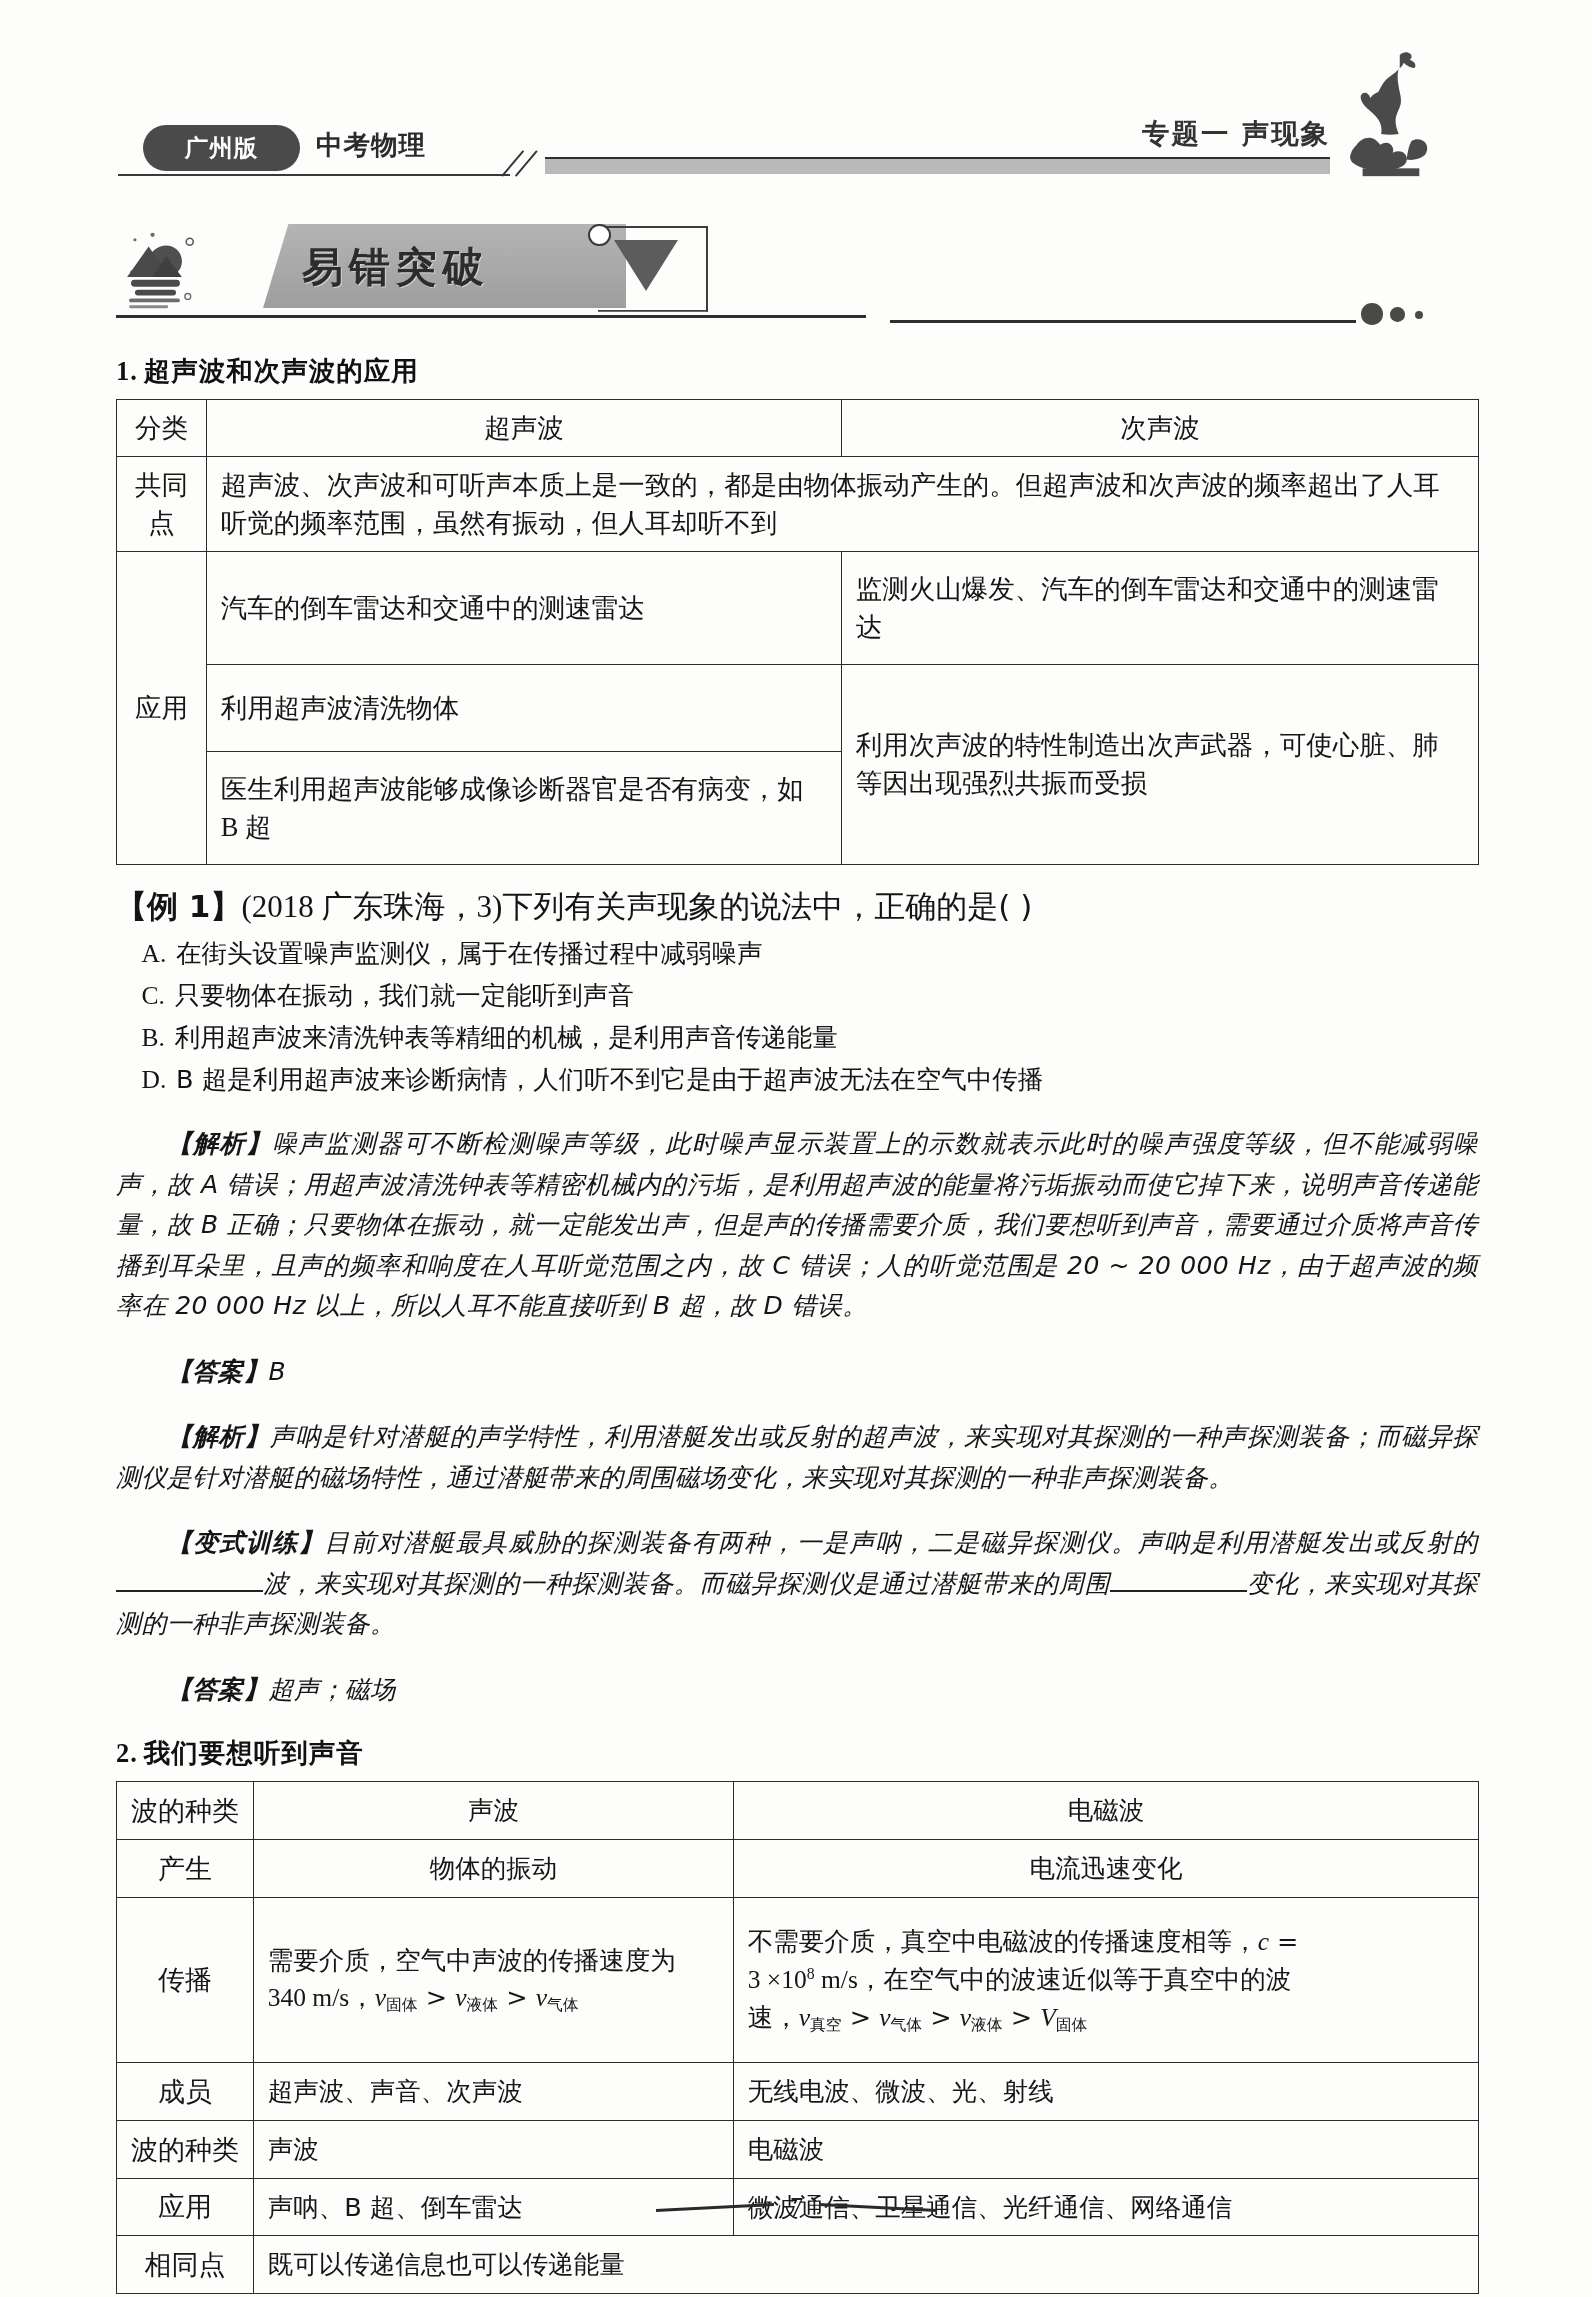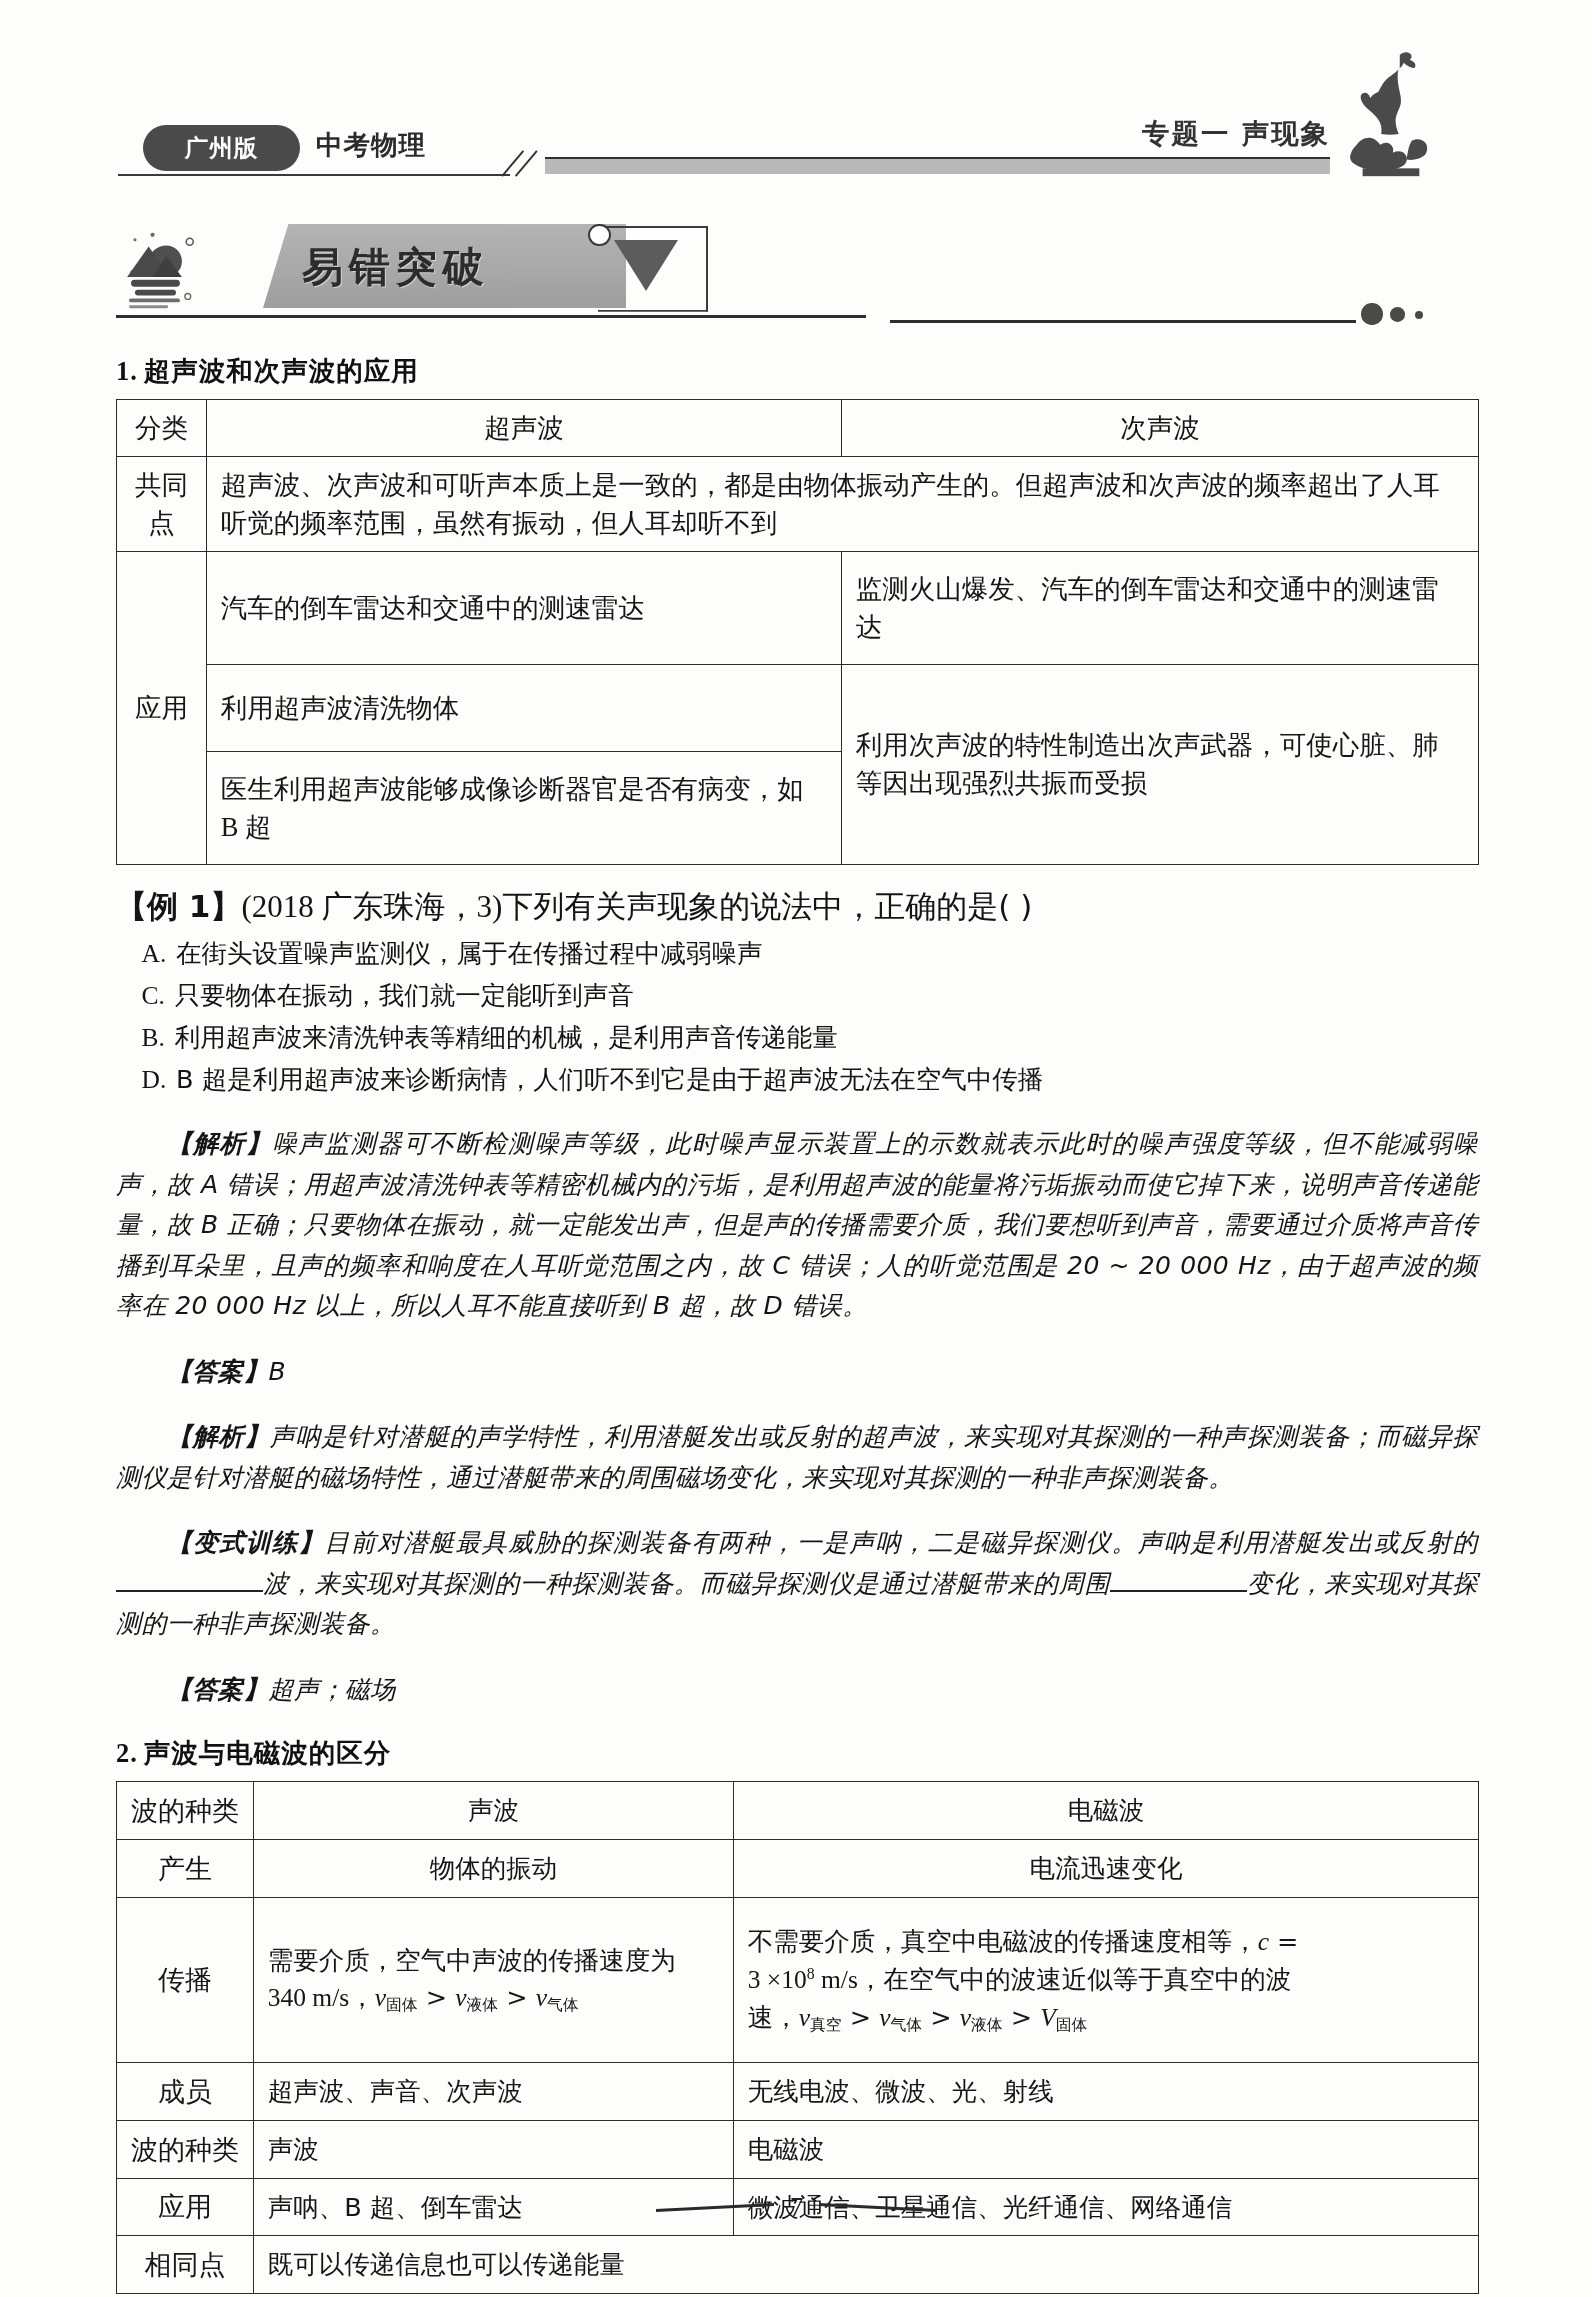--- a/index.html
+++ b/index.html
@@ -260,21 +260,21 @@
 
     <p class="hand indent"><span class="tag">【答案】</span><span>B</span></p>
 
     <p class="hand indent"><span class="tag">【解析】</span><span>声呐是针对潜艇的声学特性，利用潜艇发出或反射的超声波，来实现对其探测的一种声探测装备；而磁异探测仪是针对潜艇的磁场特性，通过潜艇带来的周围磁场变化，来实现对其探测的一种非声探测装备。</span></p>
 
     <p class="hand indent"><span class="tag">【变式训练】</span><span>目前对潜艇最具威胁的探测装备有两种，一是声呐，二是磁异探测仪。声呐是利用潜艇发出或反射的</span><span class="blank"></span><span>波，来实现对其探测的一种探测装备。而磁异探测仪是通过潜艇带来的周围</span><span class="blank sm"></span><span>变化，来实现对其探测的一种非声探测装备。</span></p>
 
     <p class="hand indent"><span class="tag">【答案】</span><span>超声；磁场</span></p>
 
     <h3 class="sec" style="margin-top:5.9px">
-      <span class="num">2.</span><span>声波与电磁波的区分</span>
+      <span class="num">2.</span><span>我们要想听到声音</span>
     </h3>
 
     <table class="grid">
       <colgroup>
           <col style="width:137px">
           <col style="width:480px">
           <col style="width:745px">
         </colgroup>
       <tbody>
         <tr>

